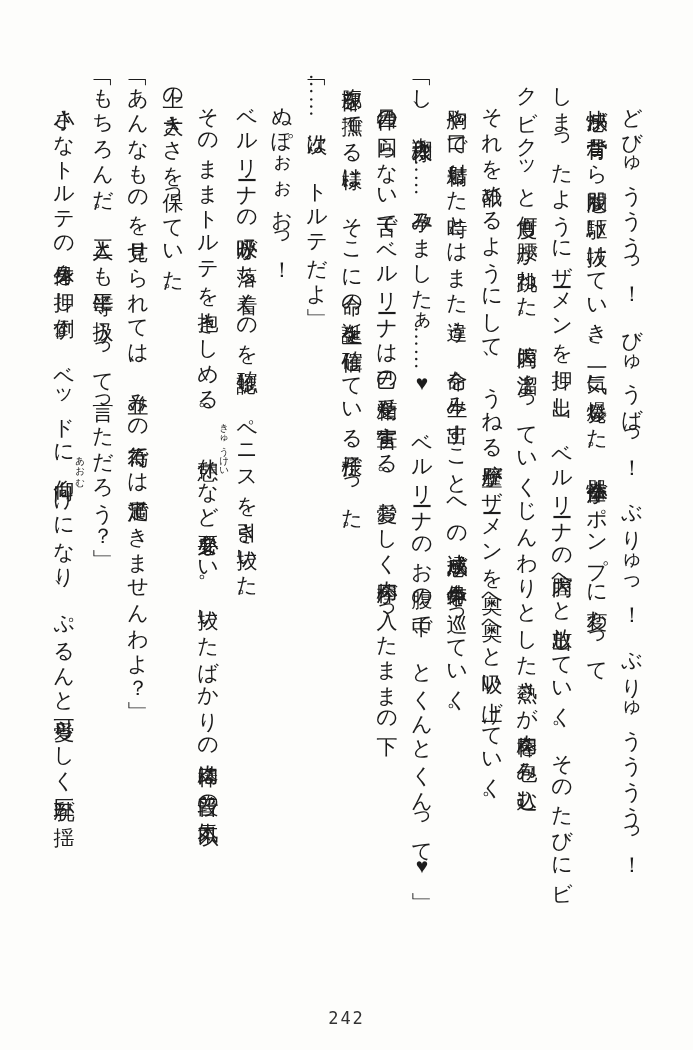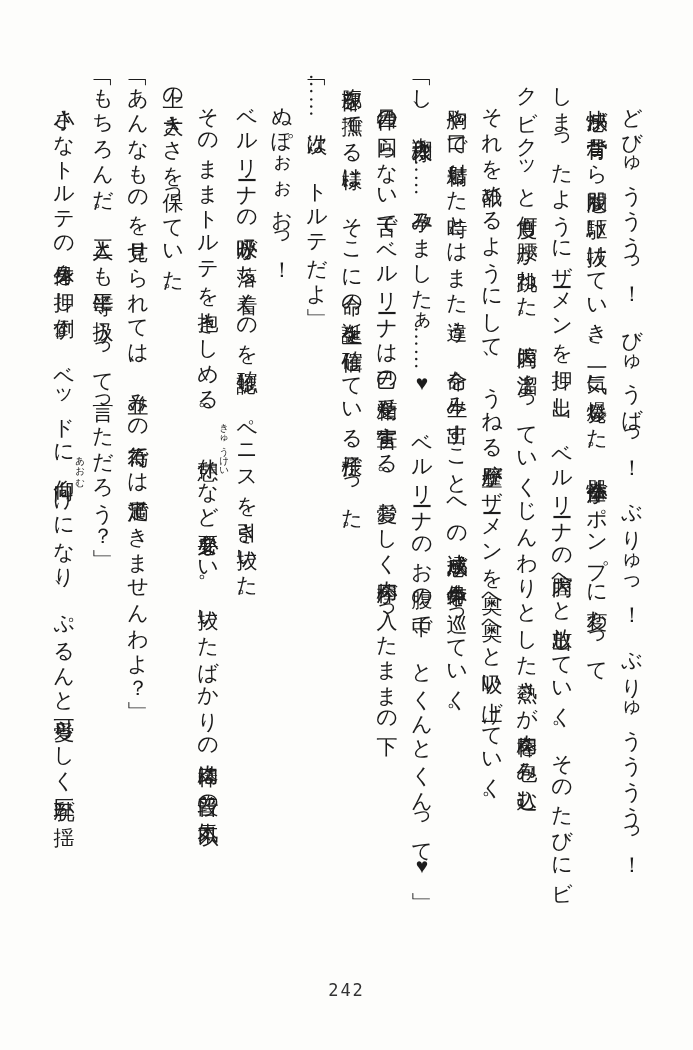--- a/index.html
+++ b/index.html
@@ -42,21 +42,21 @@
   ruby {
     ruby-align: center;
   }
   ruby rt {
     font-size: 9.5px;
     letter-spacing: 0;
     color: #1c1c1c;
   }
   .page-number {
     position: absolute;
-    top: 980px;
+    top: 1008px;
     left: 0;
     width: 100%;
     text-align: center;
     font-family: "DejaVu Sans Mono", "Liberation Mono", monospace;
     font-size: 17px;
     font-weight: 400;
     letter-spacing: 2px;
     color: #333333;
   }
 </style>

